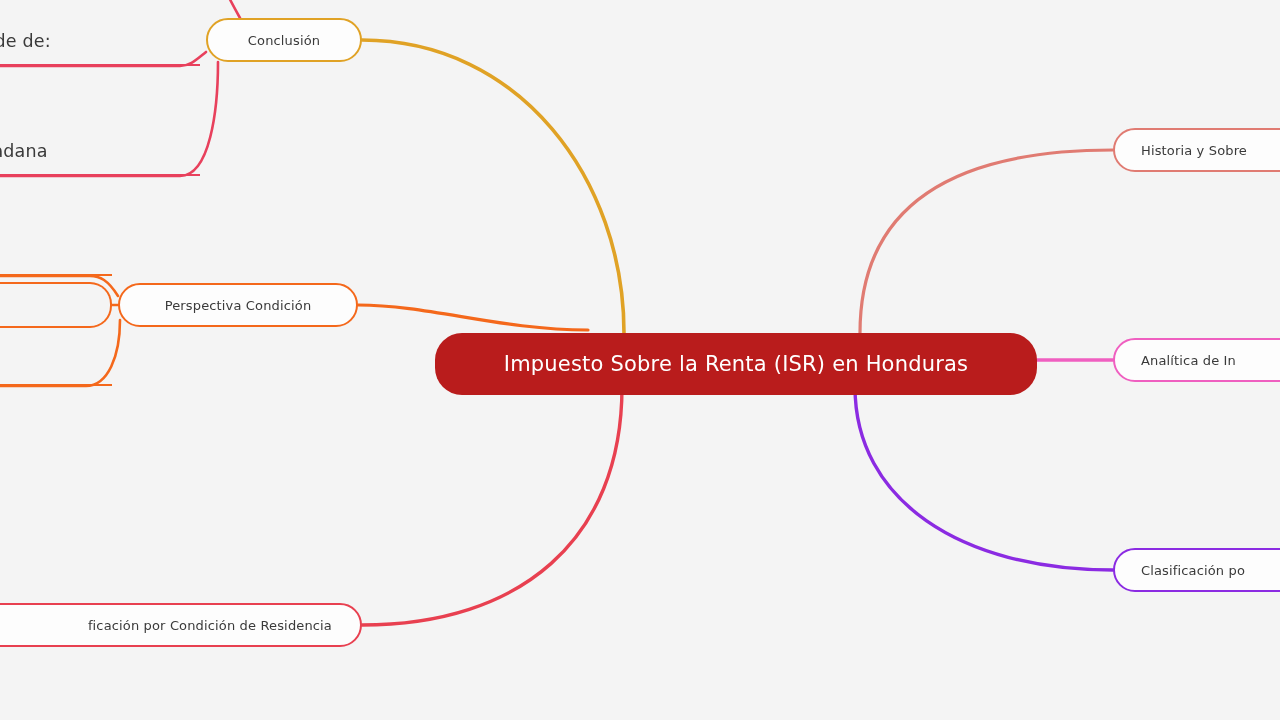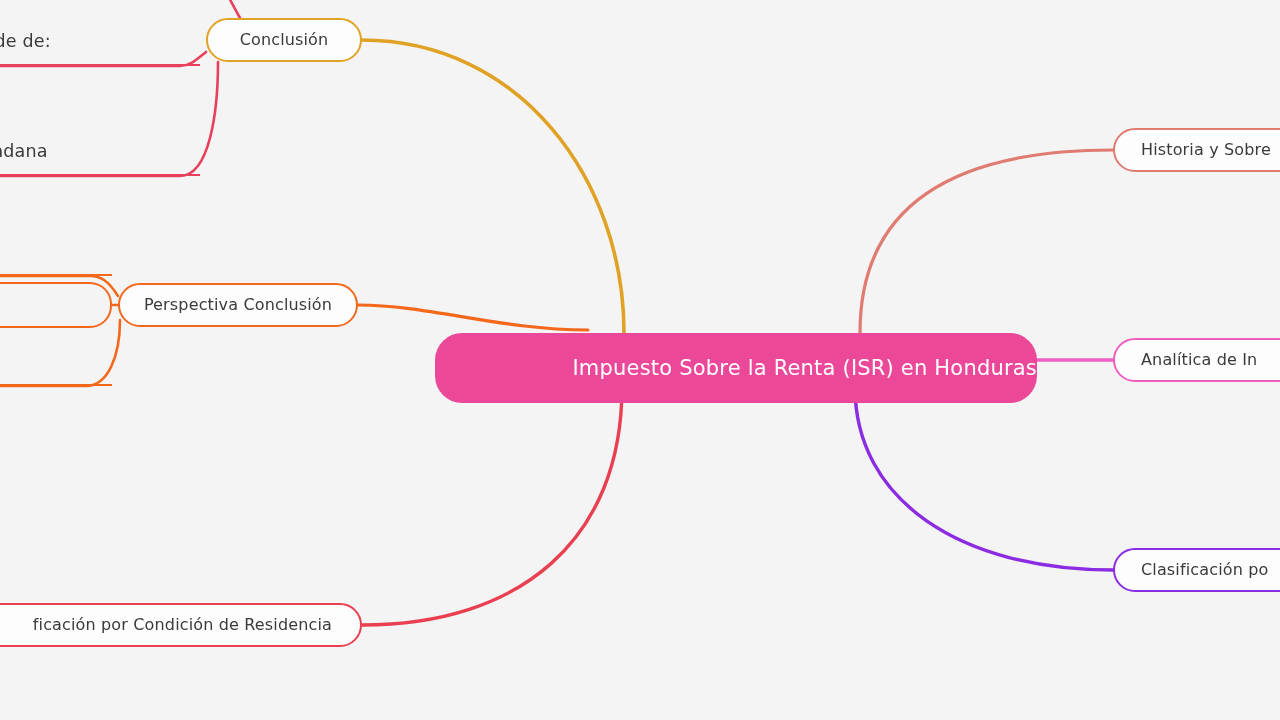--- a/index.html
+++ b/index.html
@@ -31,34 +31,34 @@
   .node {
     position: absolute;
     box-sizing: border-box;
     display: flex;
     align-items: center;
     background: #fdfdfd;
     white-space: nowrap;
     overflow: visible;
   }
   .node-label {
-    font-size: 16px;
+    font-size: 13px;
     color: #3a3a3a;
     letter-spacing: 0.15px;
     line-height: 1;
   }
   
   #root-node {
     left: 435px;
     top: 333px;
     width: 602px;
-    height: 70px;
+    height: 62px;
     border-radius: 27px;
-    background: #ec4899;
-    justify-content: flex-end;
+    background: #b91c1c;
+    justify-content: center;
     border: none;
   }
   #root-node .node-label {
     color: #ffffff;
     font-size: 21px;
     letter-spacing: 0.2px;
   }
   
   .branch {
     border-style: solid;
@@ -211,21 +211,21 @@
 
   <div class="node branch" id="node-clasificacion">
     <span class="node-label">Clasificación po</span>
   </div>
 
   <div class="node branch" id="node-conclusion">
     <span class="node-label">Conclusión</span>
   </div>
 
   <div class="node branch" id="node-perspectiva">
-    <span class="node-label">Perspectiva Conclusión</span>
+    <span class="node-label">Perspectiva Condición</span>
   </div>
 
   <div class="node branch" id="node-residencia">
     <span class="node-label">ficación por Condición de Residencia</span>
   </div>
 
   <div class="node leaf" id="leaf-efectividad">
     <span class="node-label">vidad Depende de:</span>
   </div>
 

